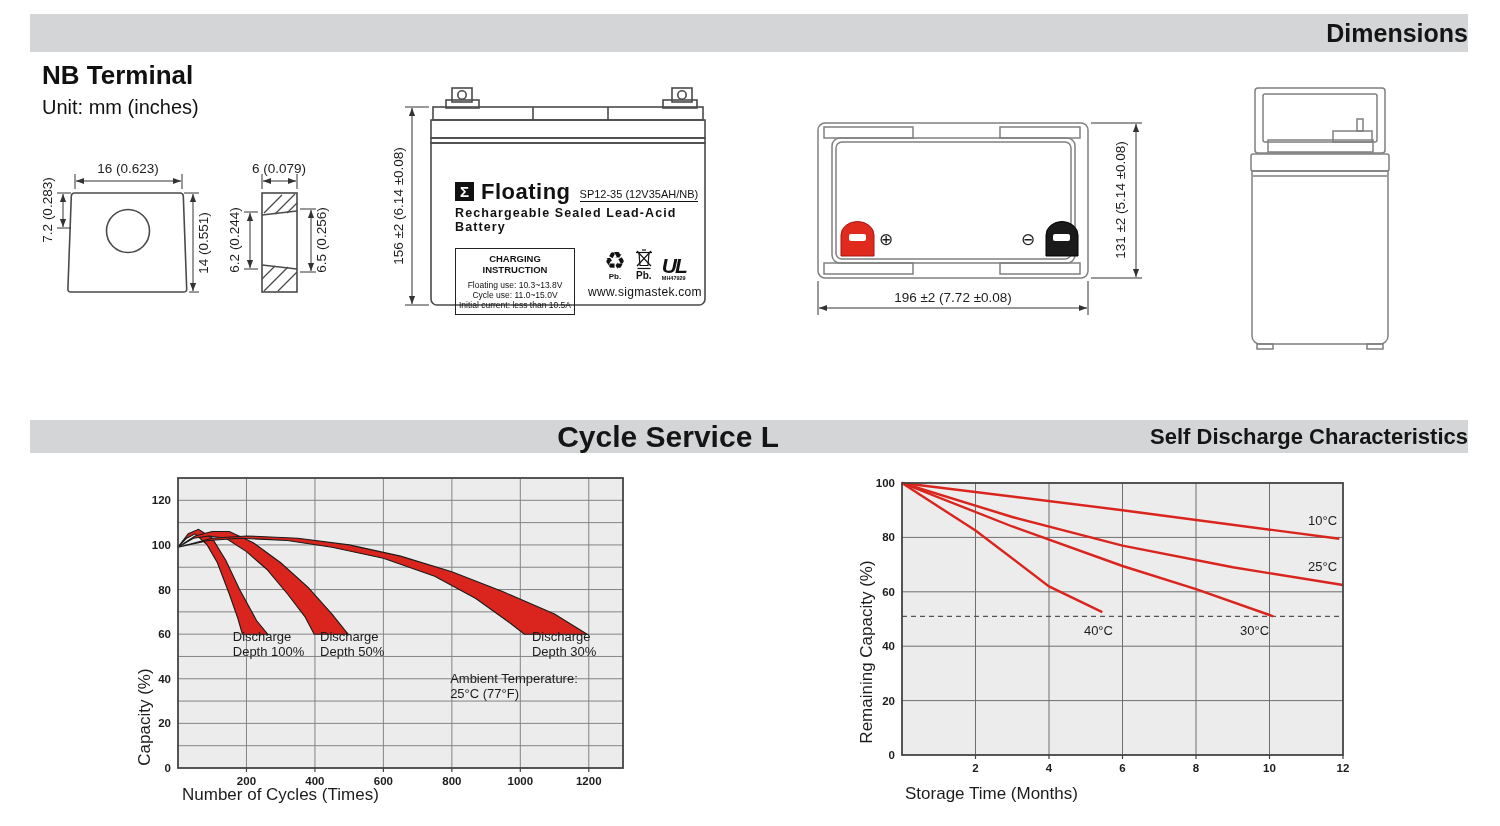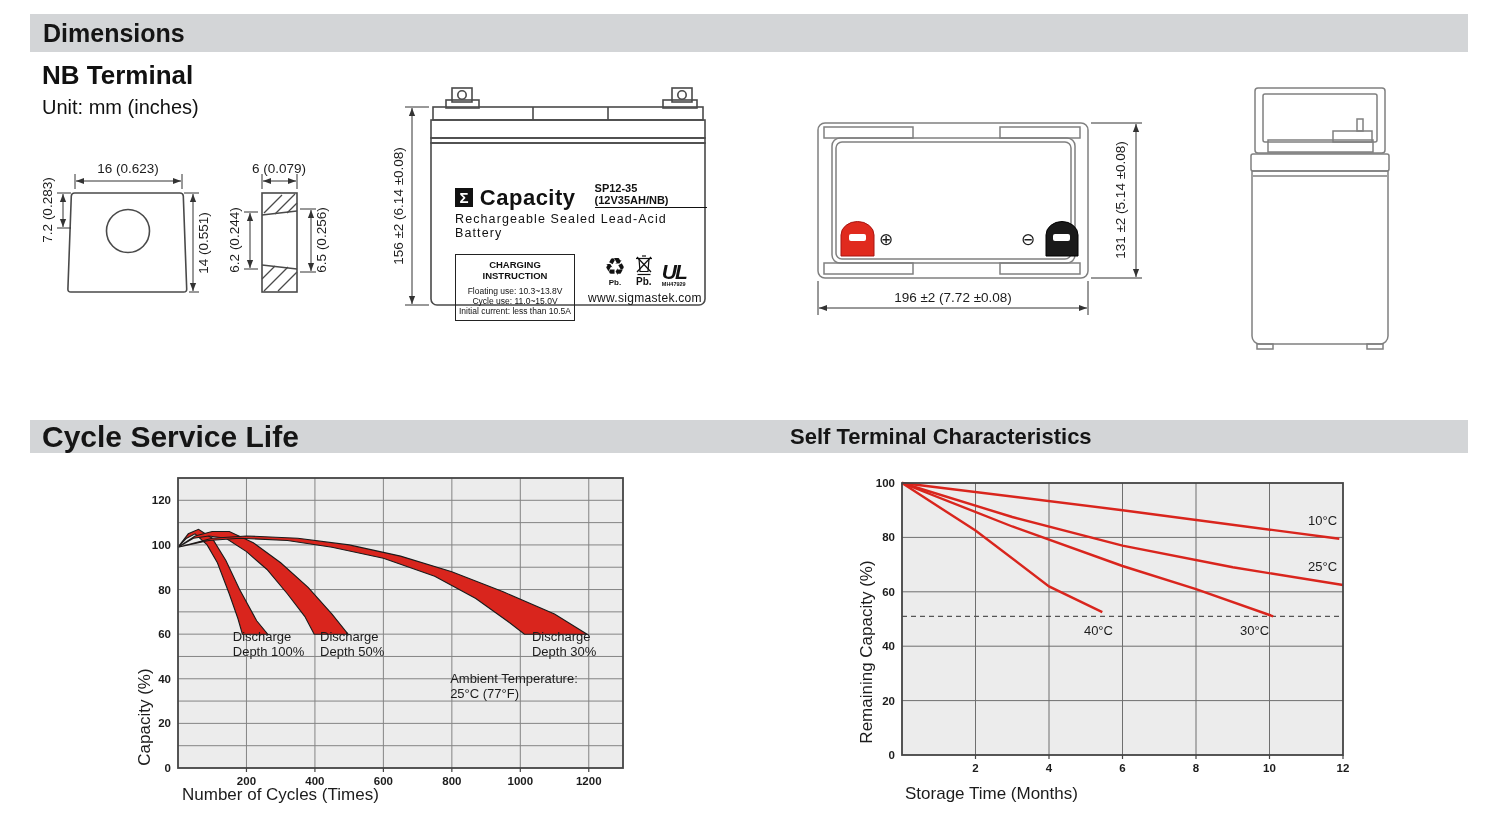--- a/index.html
+++ b/index.html
@@ -1,38 +1,38 @@
 <!DOCTYPE html>
 <html><head>
 <meta charset="utf-8">
 <style>
   html,body{margin:0;padding:0;}
   body{width:1500px;height:826px;background:#fff;position:relative;
        font-family:"Liberation Sans",sans-serif;color:#111;overflow:hidden;}
   .abs{position:absolute;}
-  .section-bar{background:#d3d5d7;color:#151515;font-weight:bold;display:flex;align-items:center;}
+  .section-bar{background:#d3d5d7;color:#151515;font-weight:bold;display:flex;align-items:center;justify-content:flex-end;}
   #dim-bar{left:30px;top:14px;width:1438px;height:38px;font-size:25px;padding-left:13px;box-sizing:border-box;}
   #nb-title{left:42px;top:60px;font-size:26px;font-weight:bold;}
   #unit-note{left:42px;top:96px;font-size:20px;}
   #cycle-bar{left:30px;top:420px;width:784px;height:33px;font-size:30px;padding-left:12px;box-sizing:border-box;}
   #self-bar{left:778px;top:420px;width:690px;height:33px;font-size:22px;padding-left:12px;box-sizing:border-box;}
   svg{overflow:visible;}
   svg text{font-family:"Liberation Sans",sans-serif;fill:#1c1c1c;}
   .dwg{stroke:#4a4a4a;fill:none;stroke-width:1.6;}
   .dwg-light{stroke:#808080;fill:none;stroke-width:1.5;}
   .dimline{stroke:#333;stroke-width:1;fill:none;}
   .dimtext{font-size:13.5px;}
   
   #batt-label{left:455px;top:182px;width:252px;}
   .brand-row{display:flex;align-items:flex-end;gap:7px;}
   .sigma-box{width:19px;height:19px;background:#111;color:#fff;font-weight:bold;font-size:15px;
              display:flex;align-items:center;justify-content:center;margin-bottom:1px;}
   .brand{font-size:22px;font-weight:bold;letter-spacing:0.5px;line-height:20px;}
-  .model{font-size:11px;font-weight:bold;border-bottom:1.5px solid #111;padding-bottom:1px;margin-left:12px;}
-  .subtitle{font-size:12.5px;font-weight:normal;letter-spacing:1.1px;margin-top:4px;}
+  .model{font-size:11px;font-weight:normal;border-bottom:1.5px solid #111;padding-bottom:1px;margin-left:2px;}
+  .subtitle{font-size:12.5px;font-weight:bold;letter-spacing:1.1px;margin-top:4px;}
   .label-bottom{display:flex;margin-top:14px;align-items:flex-start;}
   .charge-box{border:1.5px solid #222;width:120px;padding:4px 3px;text-align:center;box-sizing:border-box;}
   .charge-title{font-size:9.5px;font-weight:bold;margin-bottom:5px;}
   .charge-line{font-size:8.5px;line-height:10px;}
   .icons-col{margin-left:10px;width:120px;text-align:center;}
   .icons-row{display:flex;align-items:flex-end;justify-content:center;gap:9px;}
   .icon-cell{display:flex;flex-direction:column;align-items:center;}
   .recycle-glyph{font-size:24px;line-height:22px;}
   .pb-small{font-size:8px;font-weight:bold;}
   .pb-big{font-size:10px;font-weight:bold;}
@@ -124,21 +124,21 @@
     <line class="dwg" x1="213" y1="27" x2="213" y2="40"></line>
     <rect class="dwg" x="36" y="40" width="274" height="18"></rect>
     <rect class="dwg" x="36" y="58" width="274" height="5"></rect>
     <path class="dwg" d="M36,63 h274 v156 a6,6 0 0 1 -6,6 h-262 a6,6 0 0 1 -6,-6 z"></path>
   </g>
 </svg>
 
 <div class="abs" id="batt-label">
   <div class="brand-row">
     <span class="sigma-box">Σ</span>
-    <span class="brand">Capacity</span>
+    <span class="brand">Floating</span>
     <span class="model">SP12-35 (12V35AH/NB)</span>
   </div>
   <div class="subtitle">Rechargeable Sealed Lead-Acid Battery</div>
   <div class="label-bottom">
     <div class="charge-box">
       <div class="charge-title">CHARGING INSTRUCTION</div>
       <div class="charge-line">Floating use: 10.3~13.8V</div>
       <div class="charge-line">Cycle use: 11.0~15.0V</div>
       <div class="charge-line">Initial current: less than 10.5A</div>
     </div>
@@ -222,21 +222,21 @@
     <path d="M12,91 h136 v165 a8,8 0 0 1 -8,8 h-120 a8,8 0 0 1 -8,-8 z"></path>
     <rect x="17" y="264" width="16" height="5"></rect>
     <rect x="127" y="264" width="16" height="5"></rect>
   </g>
 </svg>
 
 <div class="abs section-bar" id="cycle-bar">
   <span>Cycle Service Life</span>
 </div>
 <div class="abs section-bar" id="self-bar">
-  <span>Self Terminal Characteristics</span>
+  <span>Self Discharge Characteristics</span>
 </div>
 
 <svg class="abs" style="left:120px;top:462px;" width="545" height="355">
     <g>
       <rect x="58" y="16" width="445" height="290" fill="#ececec"></rect>
       <g stroke="#848484" stroke-width="1">
         <line x1="126.46153846153847" y1="16" x2="126.46153846153847" y2="306"></line>
         <line x1="194.92307692307693" y1="16" x2="194.92307692307693" y2="306"></line>
         <line x1="263.38461538461536" y1="16" x2="263.38461538461536" y2="306"></line>
         <line x1="331.84615384615387" y1="16" x2="331.84615384615387" y2="306"></line>

